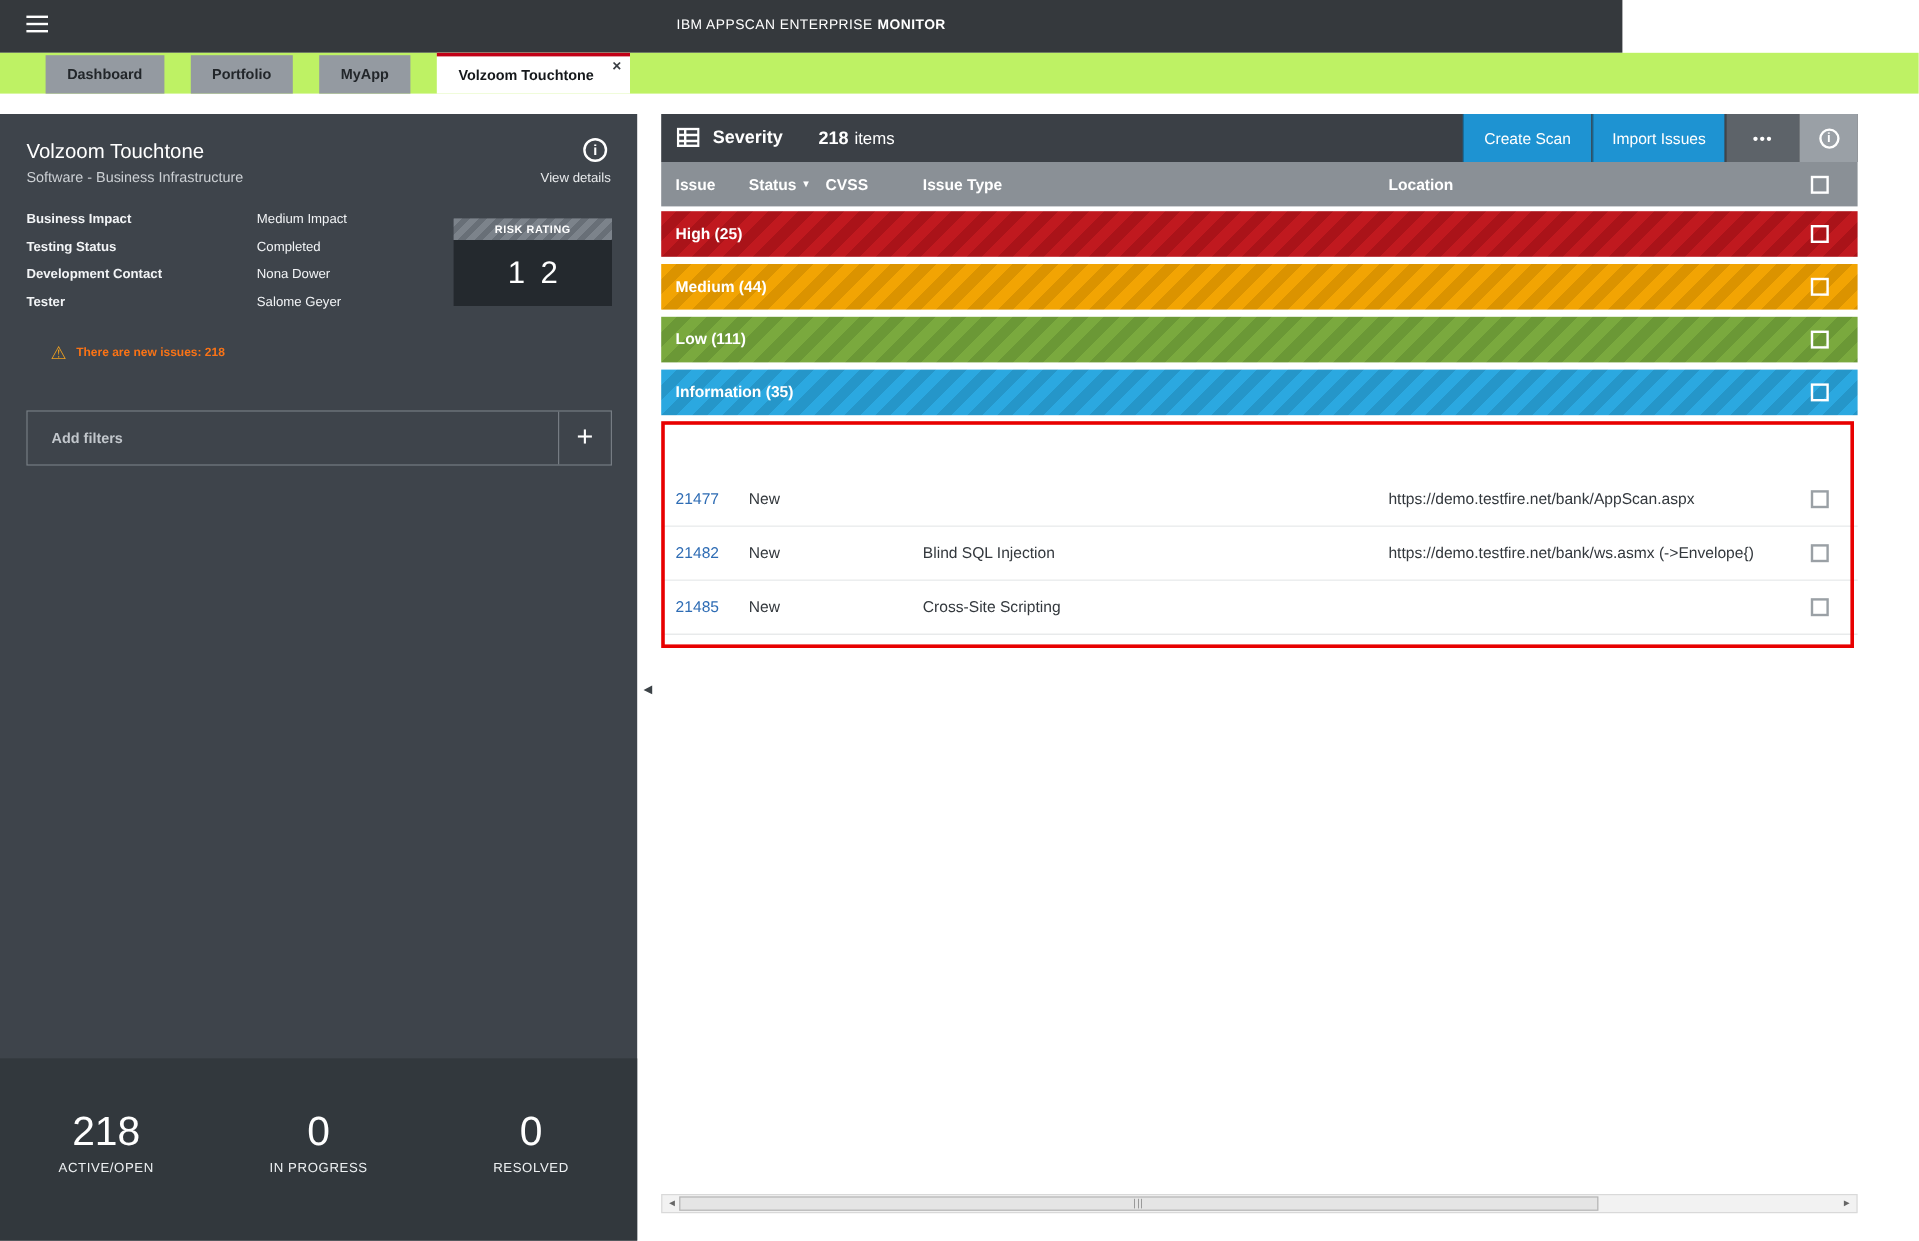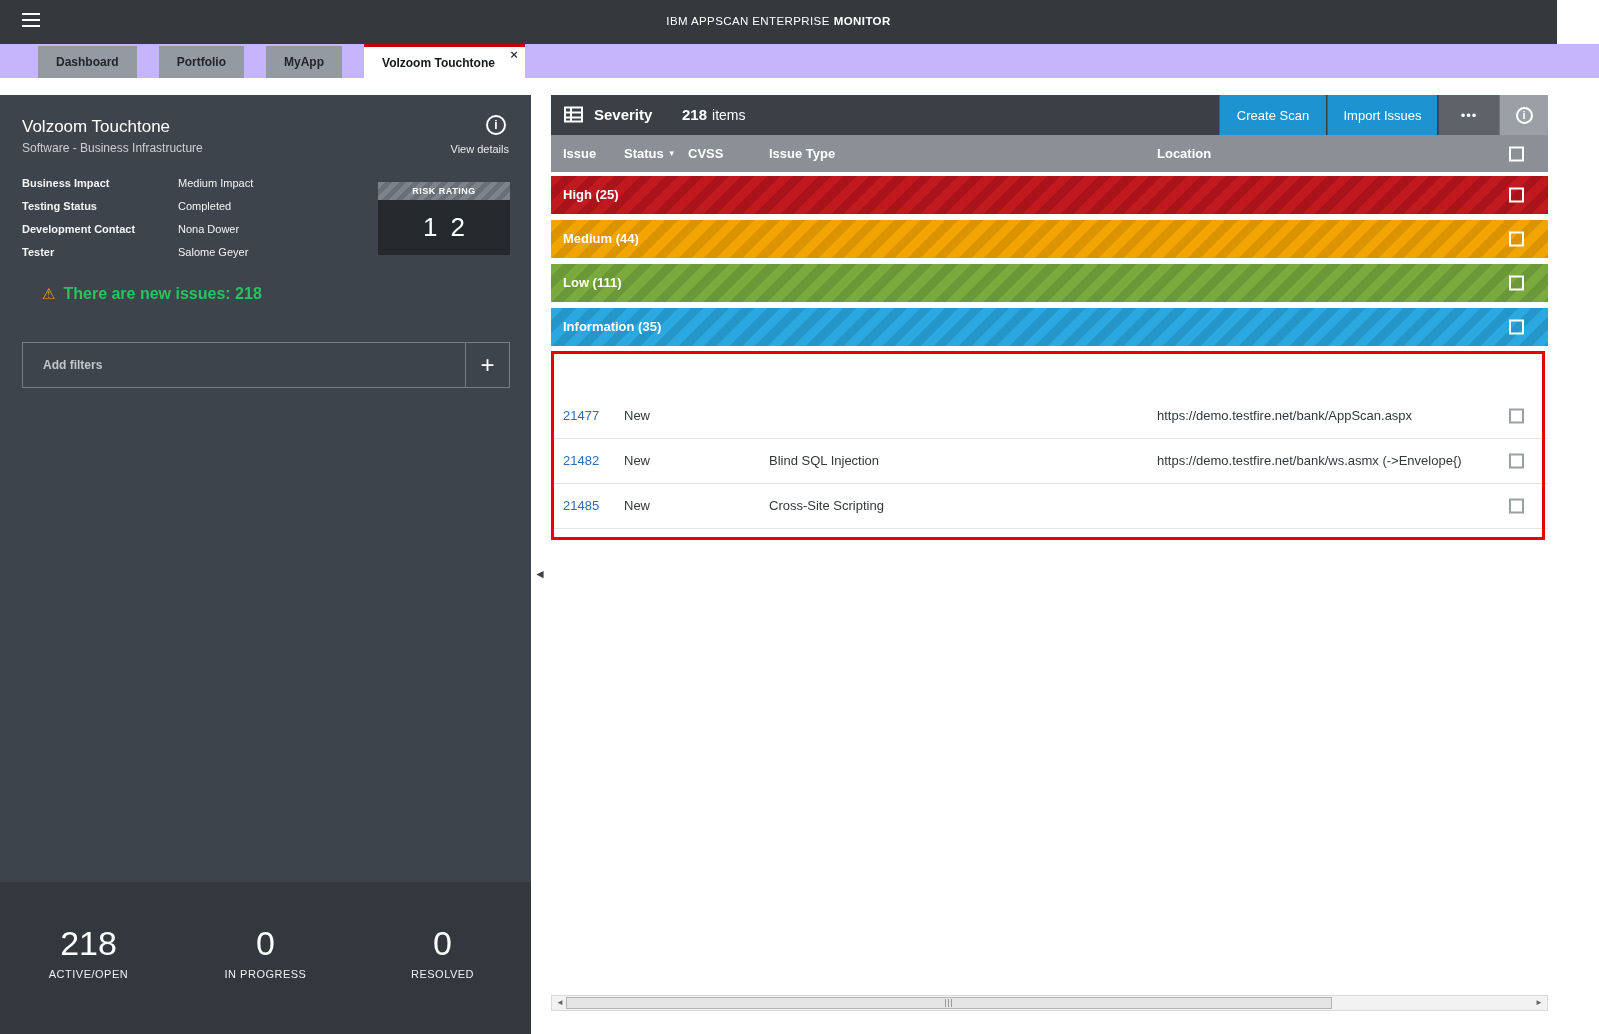--- a/index.html
+++ b/index.html
@@ -7,35 +7,35 @@
   body {
     font-family:"Liberation Sans", sans-serif;
     background:#ffffff;
     position:relative;
     overflow:hidden;
     color:#222;
   }
 
   
   .topbar {
-    position:absolute; left:0; top:0; width:1557px; height:44px;
+    position:absolute; left:0; top:0; width:1352px; height:44px;
     background:#35393d;
   }
   .hamburger { position:absolute; left:22px; top:13px; width:18px; cursor:pointer; }
   .hamburger span { display:block; height:2px; background:#fff; margin-bottom:4px; }
   .app-title {
     position:absolute; left:0; top:15px; width:100%;
     text-align:center; color:#fff; font-size:11.5px; letter-spacing:.4px;
   }
   .app-title b { margin-left:4px; }
 
   
   .tabstrip {
     position:absolute; left:0; top:44px; width:1599px; height:34px;
-    background:#c4b5fd;
+    background:#bef264;
     display:flex; align-items:flex-end; padding-left:38px; gap:22px;
   }
   .tab {
     display:flex; align-items:center; height:32px; padding:0 18px;
     background:#949aa1; color:#22262a; font-size:12px; font-weight:bold;
     position:relative; cursor:pointer; white-space:nowrap;
   }
   .tab.active {
     background:#ffffff; height:34px; border-top:3px solid #c10016;
     padding-right:30px; color:#15181b;
@@ -55,36 +55,36 @@
   .sb-info {
     position:absolute; right:25px; top:20px; width:20px; height:20px;
     border:2px solid #fff; border-radius:50%; text-align:center;
     font-size:12px; line-height:17px; font-weight:bold; cursor:pointer;
   }
   .sb-viewdetails { position:absolute; right:22px; top:48px; font-size:11px; color:#e8eaec; cursor:pointer; }
 
   .sb-fields { position:absolute; left:22px; top:82px; width:340px; }
   .field { margin-bottom:11px; font-size:11px; line-height:12px; }
   .f-label { display:inline-block; width:156px; font-weight:bold; color:#f2f4f6; }
-  .f-value { color:#f2f4f6; }
+  .f-value { color:#f2f4f6;margin-left:36px; }
 
   .riskbox { position:absolute; right:21px; top:87px; width:132px; }
   .risk-label {
     height:18px; line-height:18px; text-align:center;
     font-size:9px; font-weight:bold; letter-spacing:.5px; color:#fff;
     background:repeating-linear-gradient(135deg,#7c838b 0 5px,#686f77 5px 10px);
   }
   .risk-value {
     height:55px; line-height:55px; text-align:center; background:#24292e;
     font-size:26px; color:#fff; letter-spacing:13px; text-indent:13px;
   }
 
   .sb-warning { position:absolute; left:42px; top:190px; display:flex; align-items:center; }
   .warn-icon { font-size:15px; color:#f0a01e; margin-right:8px; }
-  .warn-text { font-size:16px; font-weight:bold; color:#22c55e; }
+  .warn-text { font-size:10px; font-weight:bold; color:#f97316; }
 
   .filterbox {
     position:absolute; left:22px; top:247px; width:488px; height:46px;
     border:1px solid #767c83; display:flex;
   }
   .filter-input {
     flex:1; background:transparent; border:none; outline:none;
     color:#e7eaec; font-size:12px; padding:0 20px;
     font-family:"Liberation Sans", sans-serif;
     font-weight:bold;

